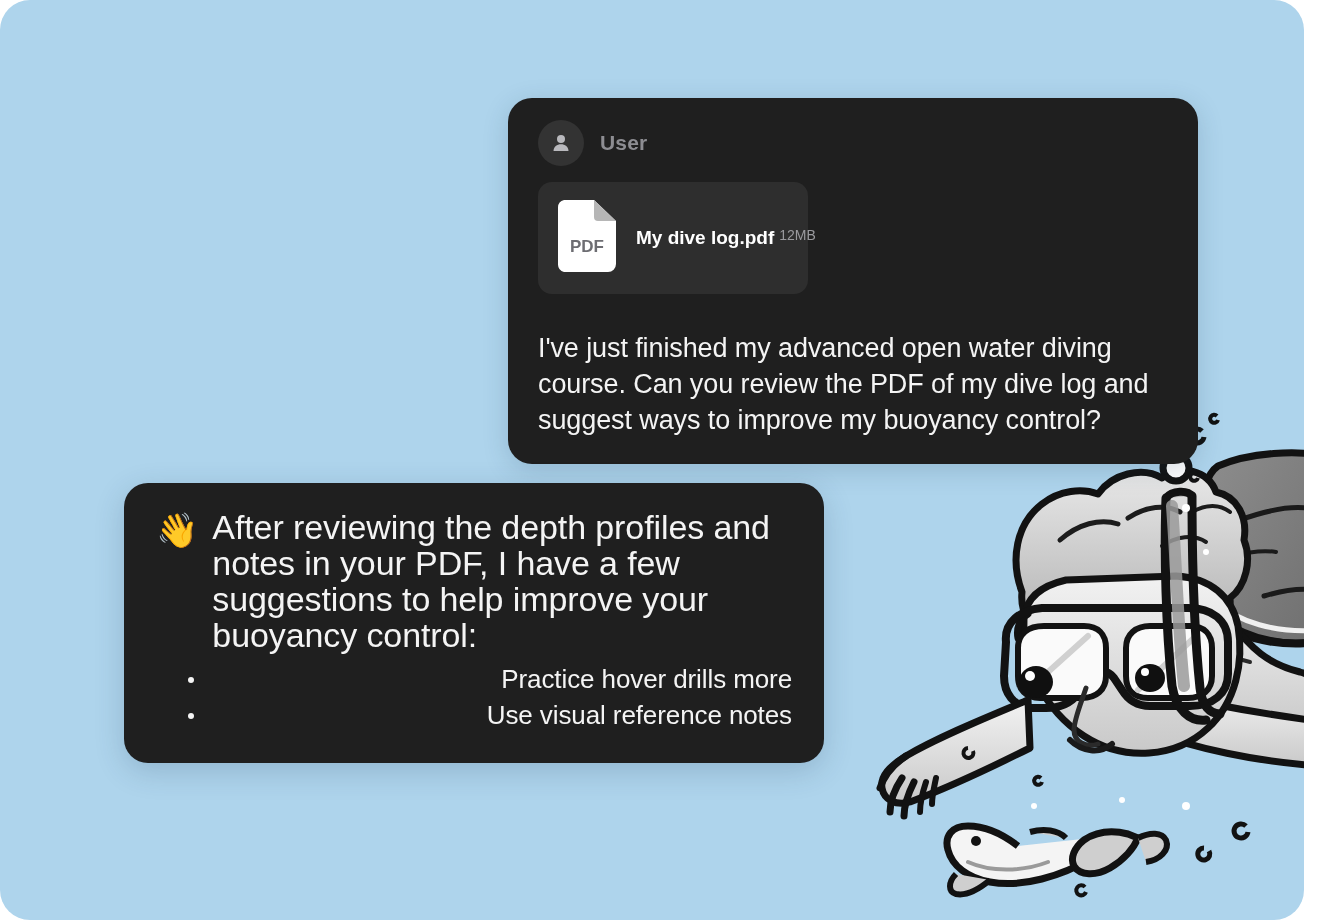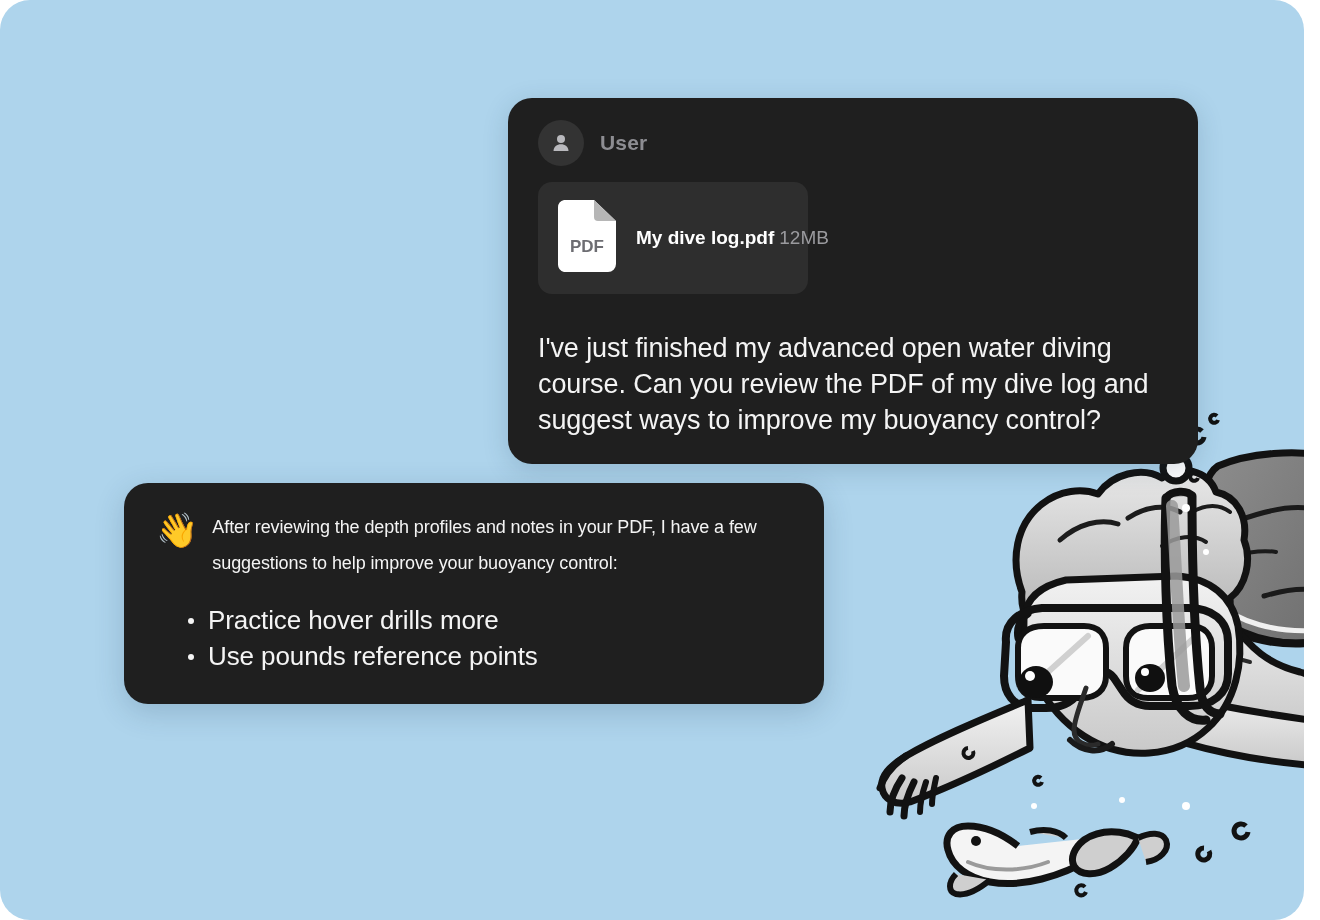--- a/index.html
+++ b/index.html
@@ -77,21 +77,21 @@
   .att-meta { display:flex; flex-direction:row; gap:5px; }
 
   .att-name {
     font-size:19px;
     font-weight:bold;
     color:#ffffff;
     white-space:nowrap;
   }
 
   .att-size {
-    font-size:19px;
+    font-size:14px;
     color:#9a9a9e;
   }
 
   .user-text {
     font-size:27px;
     line-height:36px;
     color:#f4f4f4;
     letter-spacing:-.1px;
     margin-top:36px;
   }
@@ -114,30 +114,31 @@
   }
 
   .wave-emoji {
     font-size:34px;
     line-height:38px;
     flex:0 0 auto;
     margin-top:2px;
   }
 
   .intro-text {
-    font-size:18px;
+    font-size:34px;
     line-height:36px;
     color:#f4f4f4;
     letter-spacing:-.1px;
   }
 
   .suggestion-list {
     list-style:none;
-    margin-top:21px;
+    margin-top:8px;
     padding-left:24px;
+    text-align:right;
   }
 
   .suggestion-list li {
     position:relative;
     font-size:26px;
     line-height:36px;
     color:#f4f4f4;
     padding-left:28px;
     letter-spacing:-.1px;
   }
@@ -321,17 +322,17 @@
     <div class="user-text">I've just finished my advanced open water diving course. Can you review the PDF of my dive log and suggest ways to improve my buoyancy control?</div>
   </div>
 
   <div id="assistant-bubble">
     <div class="intro-row">
       <span class="wave-emoji">👋</span>
       <span class="intro-text">After reviewing the depth profiles and notes in your PDF, I have a few suggestions to help improve your buoyancy control:</span>
     </div>
     <ul class="suggestion-list">
         <li>Practice hover drills more</li>
-        <li>Use pounds reference points</li>
+        <li>Use visual reference notes</li>
       </ul>
   </div>
 
 </div>
 
 </body></html>

